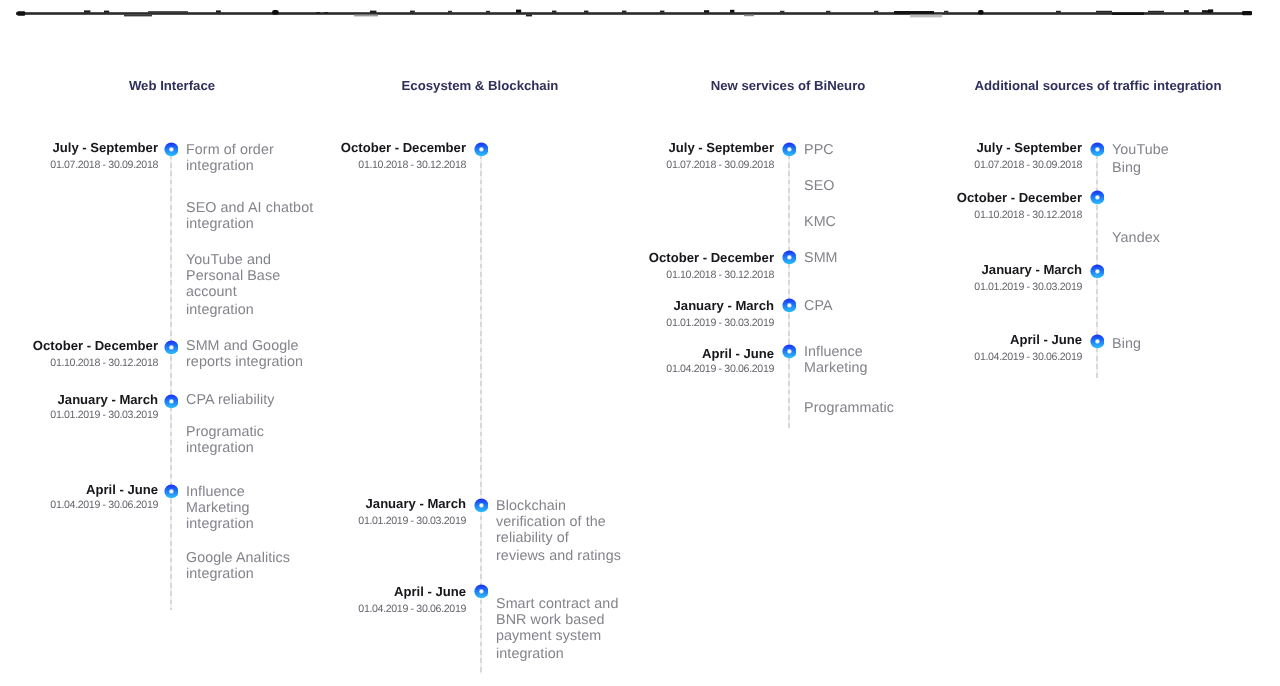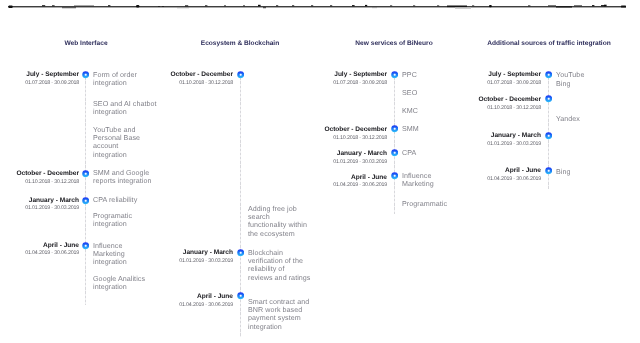--- a/index.html
+++ b/index.html
@@ -157,24 +157,20 @@
       </svg>
     </div>
 
   <div class="period" style="right:407px;top:71px">October - December</div>
   <div class="dates" style="right:407px;top:80px">01.10.2018 - 30.12.2018</div>
   <div class="period" style="right:407px;top:249px">January - March</div>
   <div class="dates" style="right:407px;top:258px">01.01.2019 - 30.03.2019</div>
   <div class="period" style="right:407px;top:293px">April - June</div>
   <div class="dates" style="right:407px;top:302px">01.04.2019 - 30.06.2019</div>
 
-  <div class="item" style="left:248px;top:205px">Adding free job
-search
-functionality within
-the ecosystem</div>
   <div class="item" style="left:248px;top:249px">Blockchain
 verification of the
 reliability of
 reviews and ratings</div>
   <div class="item" style="left:248px;top:298px">Smart contract and
 BNR work based
 payment system
 integration</div>
 
   <div class="col-title" style="left:394px;top:40px">New services of BiNeuro</div>

